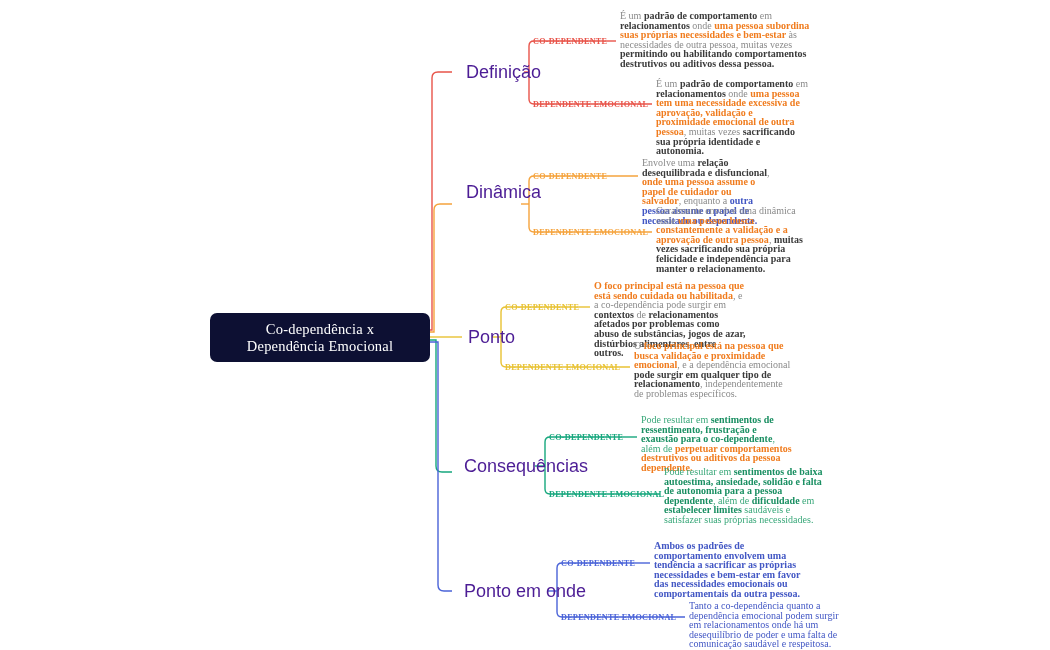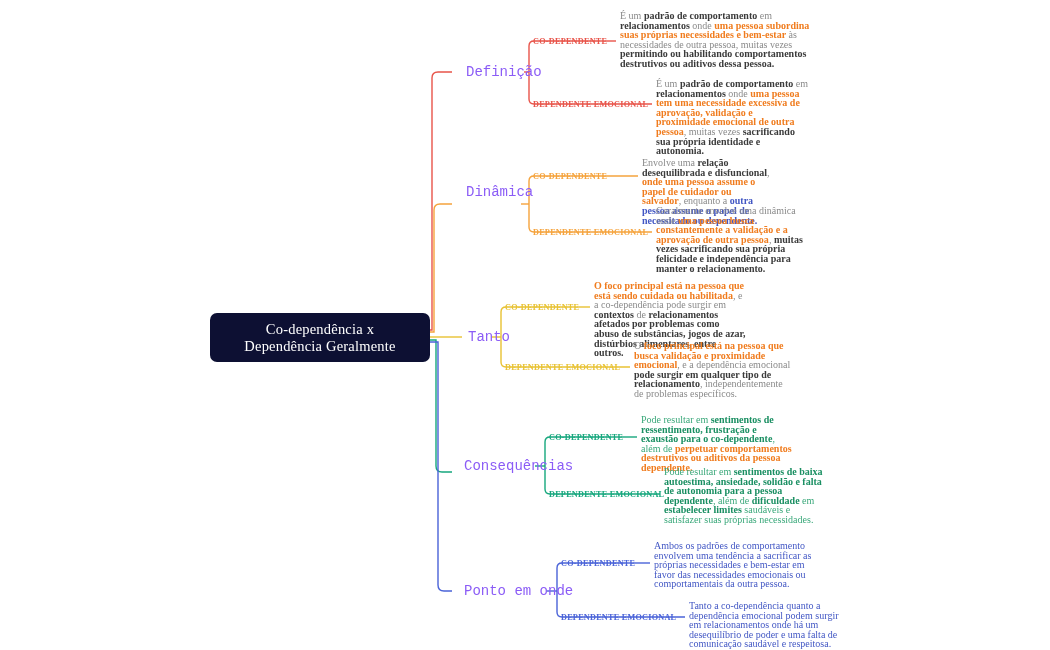--- a/index.html
+++ b/index.html
@@ -30,23 +30,23 @@
     line-height:17px;
     text-align:center;
     font-family:"Liberation Serif",serif;
     letter-spacing:.2px;
     white-space:pre-line;
   }
 
   
   .branch-label{
     position:absolute;
-    color:#8b5cf6;
-    font-size:14px;
-    font-family:Liberation Mono, monospace;
+    color:#4c1d95;
+    font-size:18px;
+    font-family:Liberation Sans, sans-serif;
     white-space:nowrap;
     line-height:14px;
   }
 
   
   .sub-label{
     position:absolute;
     font-size:8.2px;
     font-weight:bold;
     font-family:"Liberation Serif",serif;
@@ -111,46 +111,46 @@
 
     <path d="M430 342 L438 342 L438 585 Q438 591 444 591 L452 591" stroke="#4a63d8" stroke-width="1.4" fill="none"></path>
     <path d="M547 591 L557 591" stroke="#4a63d8" stroke-width="1.4" fill="none"></path>
     <path d="M557 568 Q557 563 562 563 L625 563 M557 568 L557 612 Q557 617 562 617 L625 617" stroke="#4a63d8" stroke-width="1.4" fill="none"></path>
     <path d="M625 563 L650 563" stroke="#4a63d8" stroke-width="1.4" fill="none"></path>
     <path d="M625 617 L685 617" stroke="#4a63d8" stroke-width="1.4" fill="none"></path>
   </svg>
 
   <div class="root-node">
     <div class="root-text">Co-dependência x
-Dependência Geralmente</div>
+Dependência Emocional</div>
   </div>
 
   <div class="branch-label" style="left:466px;top:65px;">Definição</div>
   <div class="sub-label c-red" style="left:533px;top:37px;">CO-DEPENDENTE</div>
   <div class="sub-label c-red" style="left:533px;top:100px;">DEPENDENTE EMOCIONAL</div>
   <div class="detail" id="d-definicao-0" style="left:620px;top:11px;width:190px;"><span class="t-greytext">É um </span><span class="t-dark" style="font-weight: bold;">padrão de comportamento</span><span class="t-greytext"> em </span><span class="t-dark" style="font-weight: bold;">relacionamentos</span><span class="t-greytext"> onde </span><span class="t-orange" style="font-weight: bold;">uma pessoa subordina suas próprias necessidades e bem-estar</span><span class="t-greytext"> às necessidades de outra pessoa, muitas vezes </span><span class="t-dark" style="font-weight: bold;">permitindo ou habilitando comportamentos destrutivos ou aditivos dessa pessoa.</span></div>
   <div class="detail" id="d-definicao-1" style="left:656px;top:79px;width:152px;"><span class="t-greytext">É um </span><span class="t-dark" style="font-weight: bold;">padrão de comportamento</span><span class="t-greytext"> em </span><span class="t-dark" style="font-weight: bold;">relacionamentos</span><span class="t-greytext"> onde </span><span class="t-orange" style="font-weight: bold;">uma pessoa tem uma necessidade excessiva de aprovação, validação e proximidade emocional de outra pessoa</span><span class="t-greytext">, muitas vezes </span><span class="t-dark" style="font-weight: bold;">sacrificando sua própria identidade e autonomia.</span></div>
 
   <div class="branch-label" style="left:466px;top:185px;">Dinâmica</div>
   <div class="sub-label c-orange-br" style="left:533px;top:172px;">CO-DEPENDENTE</div>
   <div class="sub-label c-orange-br" style="left:533px;top:228px;">DEPENDENTE EMOCIONAL</div>
   <div class="detail" id="d-dinamica-0" style="left:642px;top:158px;width:130px;"><span class="t-greytext">Envolve uma </span><span class="t-dark" style="font-weight: bold;">relação desequilibrada e disfuncional</span><span class="t-greytext">, </span><span class="t-orange" style="font-weight: bold;">onde uma pessoa assume o papel de cuidador ou salvador</span><span class="t-greytext">, enquanto a </span><span class="t-indigo" style="font-weight: bold;">outra pessoa assume o papel de necessitado ou dependente.</span></div>
   <div class="detail" id="d-dinamica-1" style="left:656px;top:206px;width:152px;"><span class="t-greytext">Geralmente envolve uma dinâmica onde </span><span class="t-orange" style="font-weight: bold;">uma pessoa busca constantemente a validação e a aprovação de outra pessoa</span><span class="t-greytext">, </span><span class="t-dark" style="font-weight: bold;">muitas vezes sacrificando sua própria felicidade e independência para manter o relacionamento.</span></div>
 
-  <div class="branch-label" style="left:468px;top:330px;">Tanto</div>
+  <div class="branch-label" style="left:468px;top:330px;">Ponto</div>
   <div class="sub-label c-yellow" style="left:505px;top:303px;">CO-DEPENDENTE</div>
   <div class="sub-label c-yellow" style="left:505px;top:363px;">DEPENDENTE EMOCIONAL</div>
   <div class="detail" id="d-foco-0" style="left:594px;top:281px;width:152px;"><span class="t-orange" style="font-weight: bold;">O foco principal está na pessoa que está sendo cuidada ou habilitada</span><span class="t-greytext">, e a co-dependência pode surgir em </span><span class="t-dark" style="font-weight: bold;">contextos</span><span class="t-greytext"> de </span><span class="t-dark" style="font-weight: bold;">relacionamentos afetados por problemas como abuso de substâncias, jogos de azar, distúrbios alimentares, entre outros.</span></div>
   <div class="detail" id="d-foco-1" style="left:634px;top:341px;width:158px;"><span class="t-greytext">O </span><span class="t-orange" style="font-weight: bold;">foco principal está na pessoa que busca validação e proximidade emocional</span><span class="t-greytext">, e a dependência emocional </span><span class="t-dark" style="font-weight: bold;">pode surgir em qualquer tipo de relacionamento</span><span class="t-greytext">, independentemente de problemas específicos.</span></div>
 
   <div class="branch-label" style="left:464px;top:459px;">Consequências</div>
   <div class="sub-label c-green" style="left:549px;top:433px;">CO-DEPENDENTE</div>
   <div class="sub-label c-green" style="left:549px;top:490px;">DEPENDENTE EMOCIONAL</div>
   <div class="detail" id="d-consequencias-0" style="left:641px;top:415px;width:152px;"><span class="t-greenlight">Pode resultar em </span><span class="t-greendark" style="font-weight: bold;">sentimentos de ressentimento, frustração e exaustão para o co-dependente</span><span class="t-greenlight">, além de </span><span class="t-orange" style="font-weight: bold;">perpetuar comportamentos destrutivos ou aditivos da pessoa dependente.</span></div>
   <div class="detail" id="d-consequencias-1" style="left:664px;top:467px;width:163px;"><span class="t-greenlight">Pode resultar em </span><span class="t-greendark" style="font-weight: bold;">sentimentos de baixa autoestima, ansiedade, solidão e falta de autonomia para a pessoa dependente</span><span class="t-greenlight">, além de </span><span class="t-greendark" style="font-weight: bold;">dificuldade</span><span class="t-greenlight"> em </span><span class="t-greendark" style="font-weight: bold;">estabelecer limites</span><span class="t-greenlight"> saudáveis e satisfazer suas próprias necessidades.</span></div>
 
   <div class="branch-label" style="left:464px;top:584px;">Ponto em onde</div>
   <div class="sub-label c-blue" style="left:561px;top:559px;">CO-DEPENDENTE</div>
   <div class="sub-label c-blue" style="left:561px;top:613px;">DEPENDENTE EMOCIONAL</div>
-  <div class="detail" id="d-ponto-0" style="left:654px;top:541px;width:160px;"><span class="t-bluetext" style="font-weight: normal;">Ambos os padrões de comportamento envolvem uma tendência a sacrificar as próprias necessidades e bem-estar em favor das necessidades emocionais ou comportamentais da outra pessoa.</span></div>
+  <div class="detail" id="d-ponto-0" style="left:654px;top:541px;width:160px;"><span class="t-bluetext" style="font-weight: bold;">Ambos os padrões de comportamento envolvem uma tendência a sacrificar as próprias necessidades e bem-estar em favor das necessidades emocionais ou comportamentais da outra pessoa.</span></div>
   <div class="detail" id="d-ponto-1" style="left:689px;top:601px;width:152px;"><span class="t-bluetext" style="font-weight: normal;">Tanto a co-dependência quanto a dependência emocional podem surgir em relacionamentos onde há um desequilíbrio de poder e uma falta de comunicação saudável e respeitosa.</span></div>
 
 </div>
 
 </body></html>

